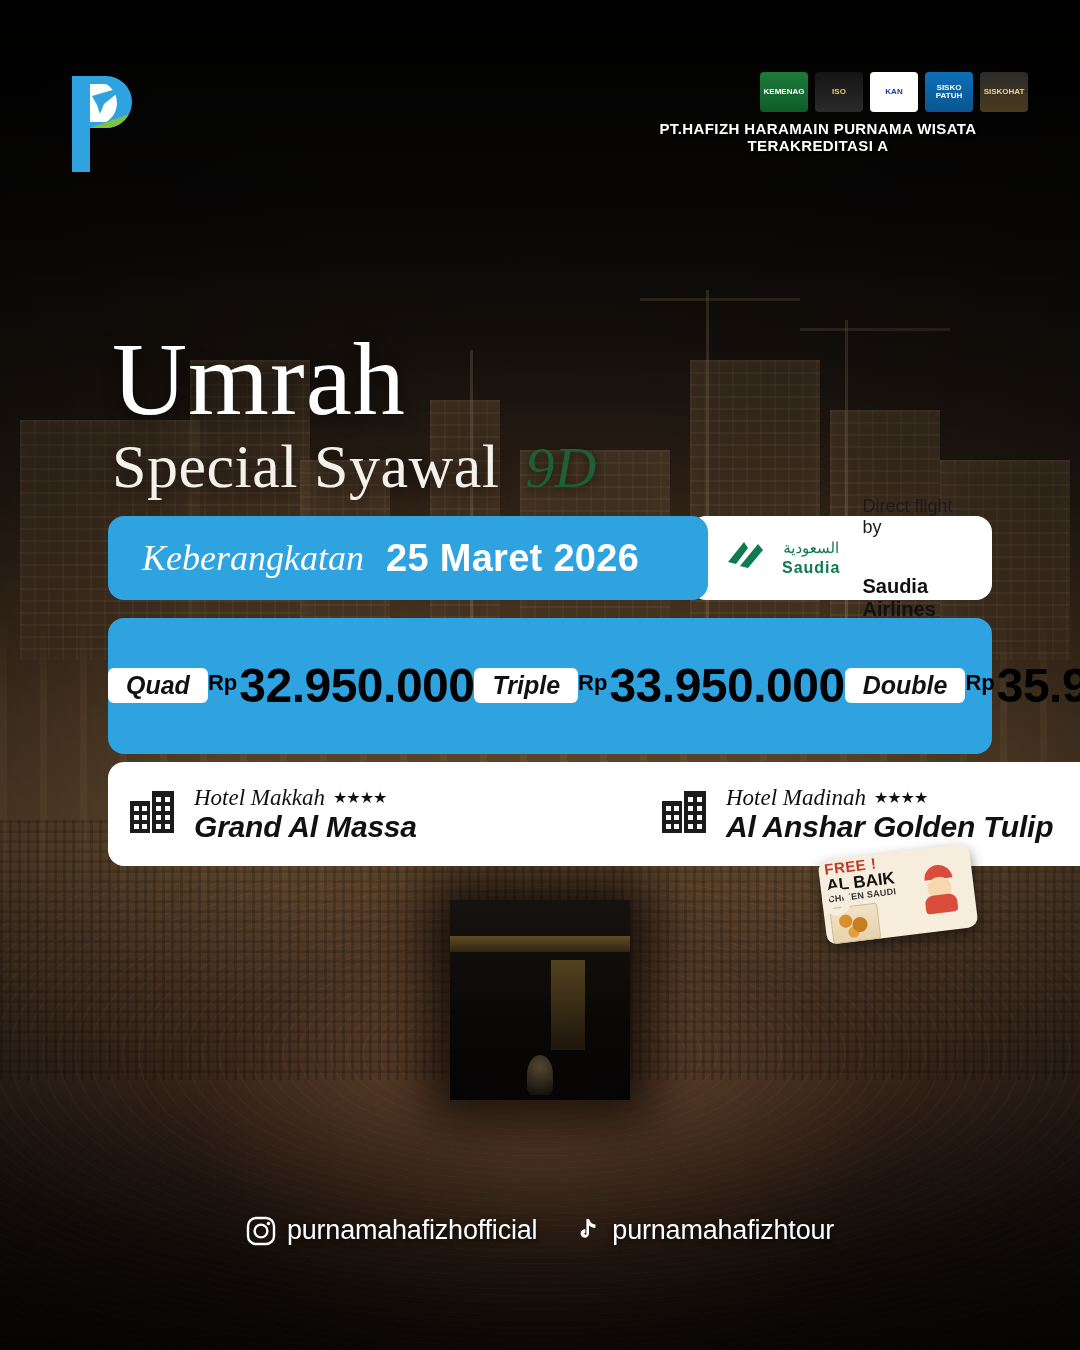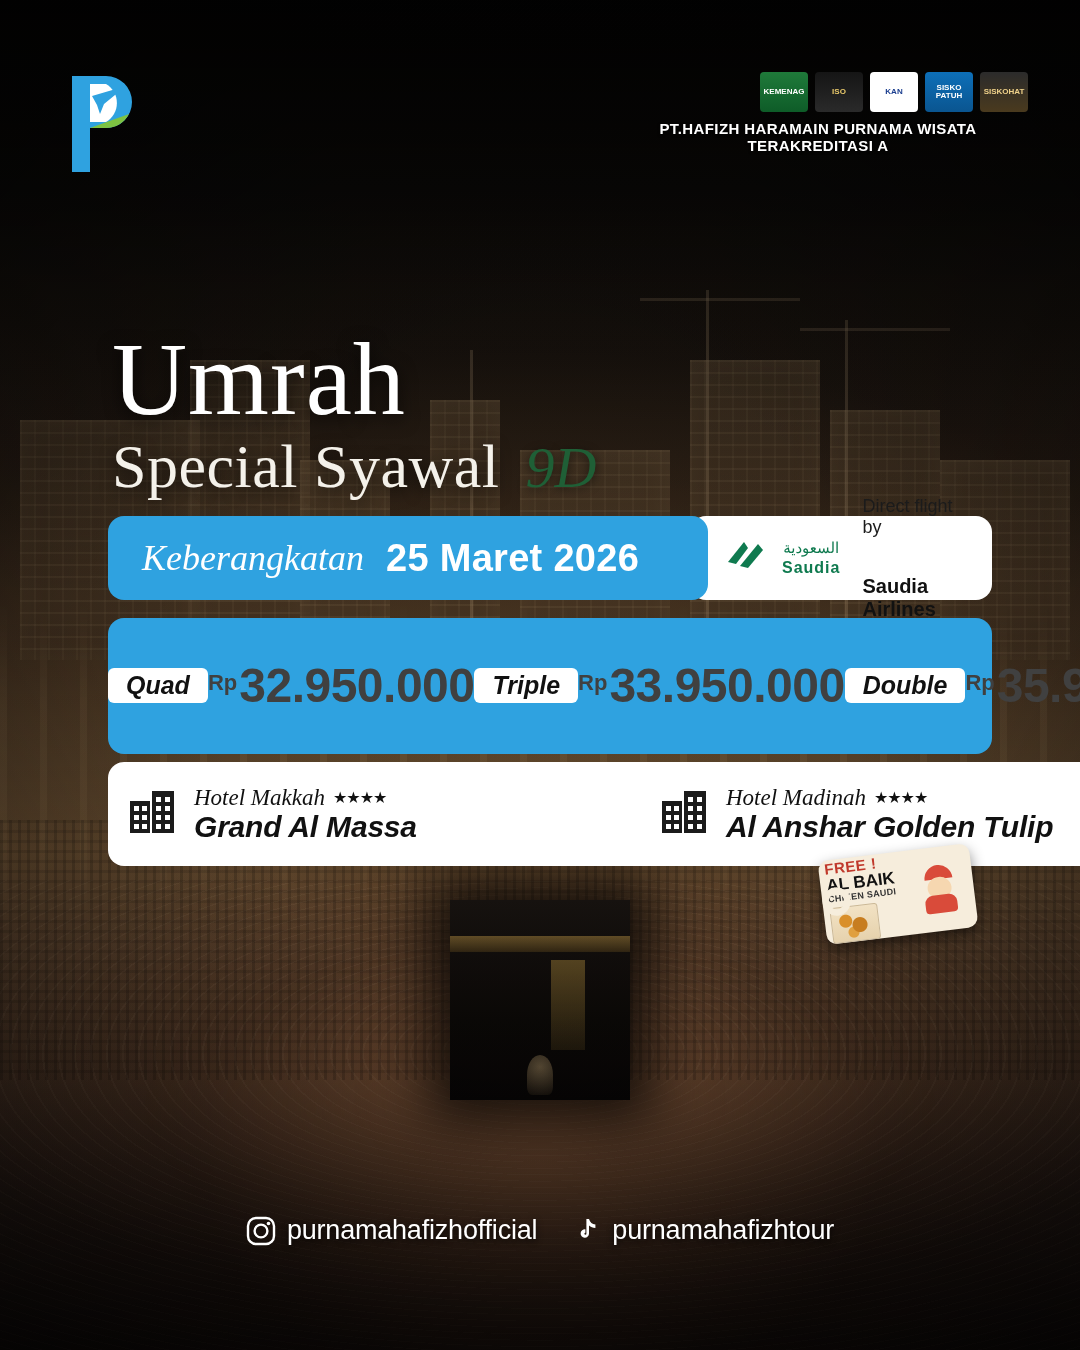--- a/index.html
+++ b/index.html
@@ -336,21 +336,21 @@
     padding: 3px 18px;
     font-size: 25px;
     font-style: italic;
     font-weight: bold;
     color: #111;
     margin-bottom: 2px;
   }
   .price-amount-row {
     display: flex;
     align-items: flex-start;
-    color: #404040;
+    color: #000000;
   }
   .price-rp {
     font-size: 22px;
     font-weight: bold;
     margin-top: 8px;
     margin-right: 2px;
   }
   .price-value {
     font-size: 48px;
     font-weight: bold;

